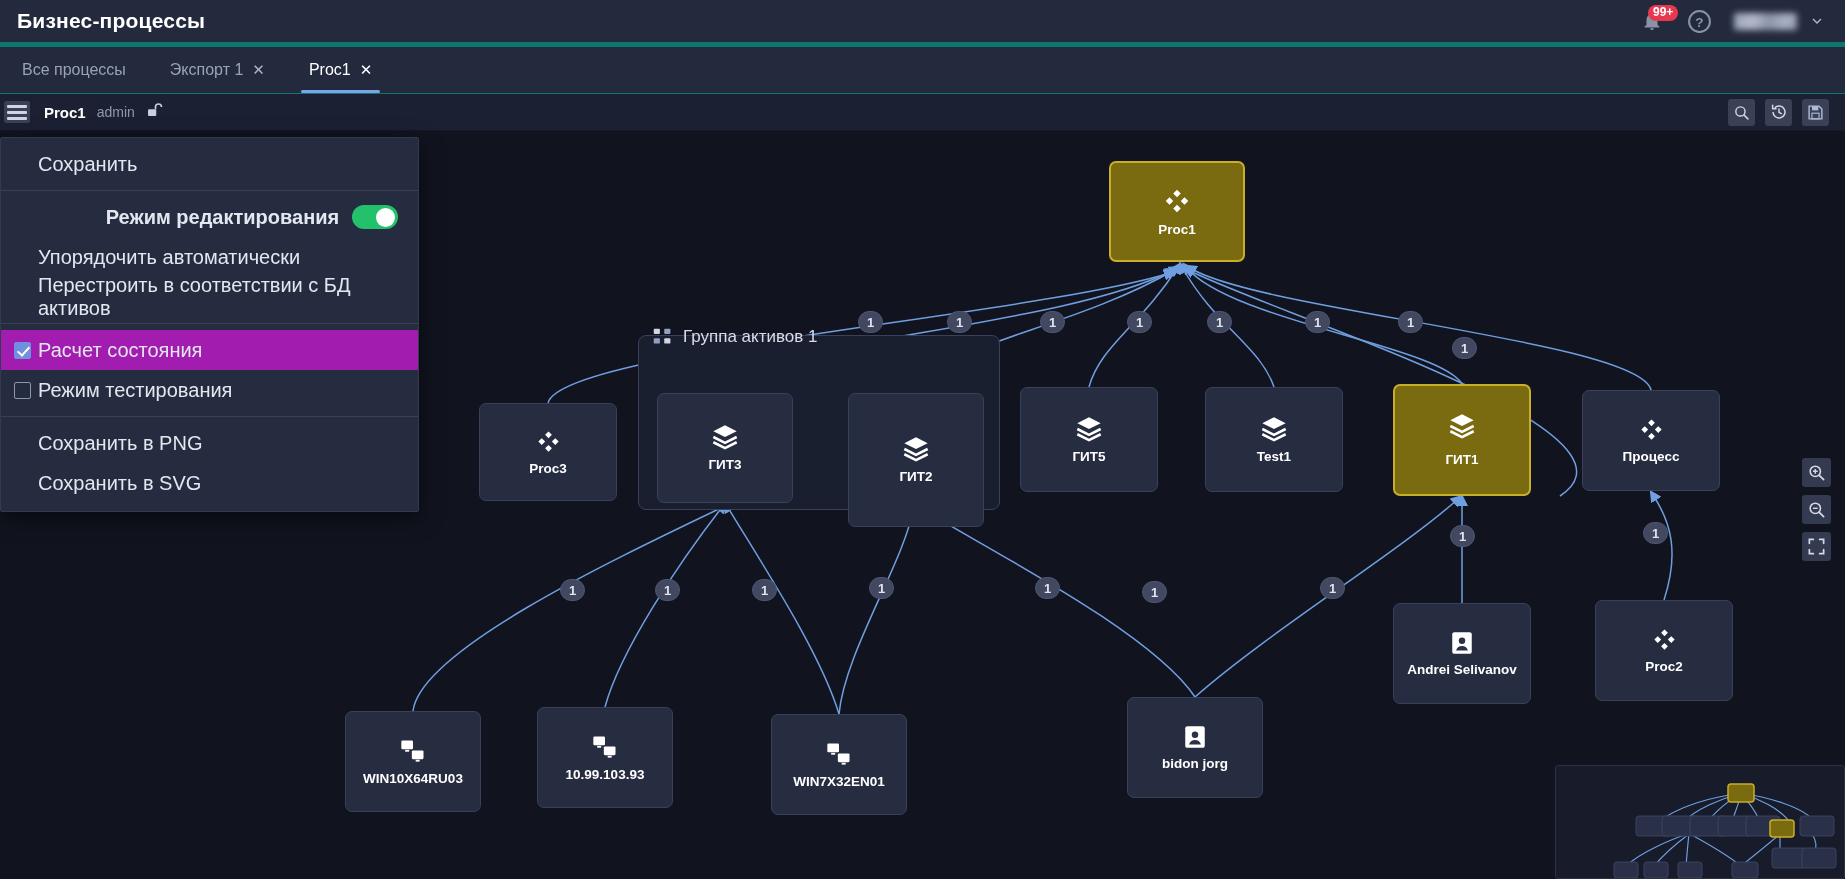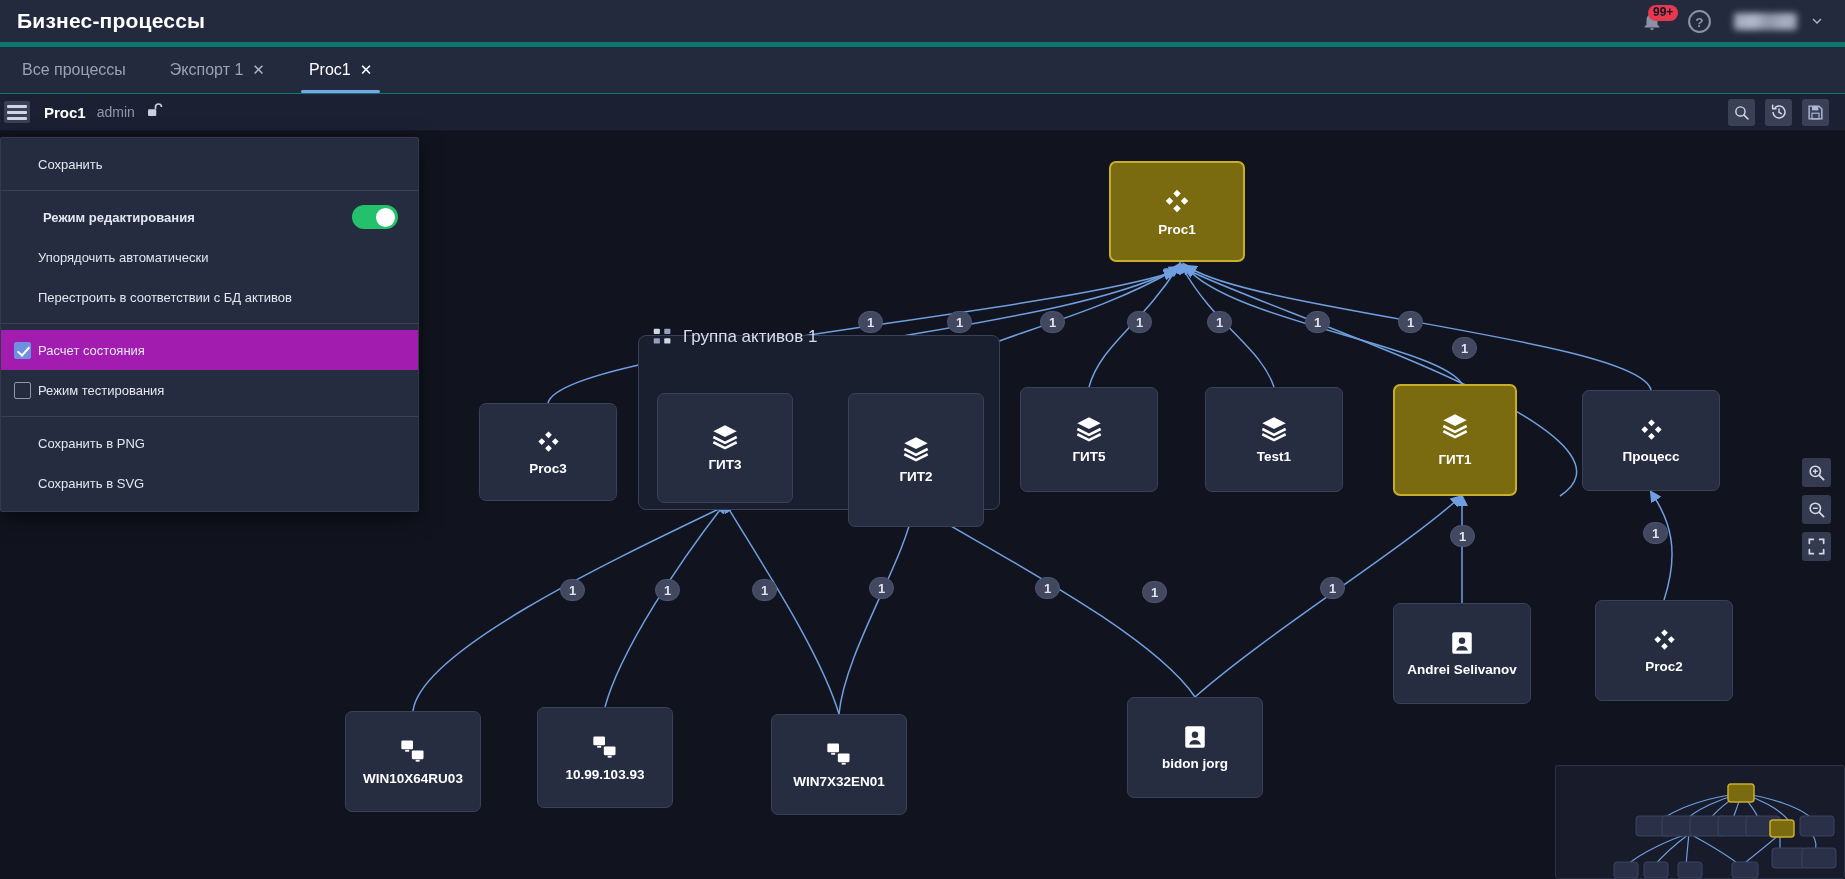--- a/index.html
+++ b/index.html
@@ -21,21 +21,21 @@
     margin-left: 17px; color: #ffffff; font-size: 21px; font-weight: bold;
     letter-spacing: .2px;
   }
   .header-right {
     margin-left: auto; display: flex; align-items: center; gap: 22px;
     padding-right: 20px;
   }
   .bell-wrap { position: relative; width: 26px; height: 28px; }
   .badge {
     position: absolute; top: -2px; left: 9px;
-    background: #e8384f; color: #0f172a; font-size: 12px; font-weight: bold;
+    background: #e8384f; color: #ffffff; font-size: 12px; font-weight: bold;
     border-radius: 9px; padding: 1px 5px 2px; line-height: 13px;
   }
   .icon-btn { cursor: pointer; display: flex; align-items: center; justify-content: center; }
   .user-chip { display: flex; align-items: center; gap: 12px; }
   .user-blur {
     width: 63px; height: 17px; border-radius: 2px;
     background: linear-gradient(100deg,#9ba3b8 0%,#b4bbcb 30%,#8d95ab 55%,#aab1c4 80%,#959db2 100%);
     filter: blur(3px);
   }
 
@@ -122,23 +122,23 @@
   }
 
   
   .menu {
     position: absolute; top: 137px; left: 0; width: 419px;
     background: #262c3f; border: 1px solid #333a50; border-radius: 2px;
     box-shadow: 0 6px 22px rgba(0,0,0,.55); z-index: 50; padding: 6px 0 8px;
   }
   .menu-item {
     display: flex; align-items: center; height: 40px; padding: 0 16px 0 37px;
-    color: #e3e7f0; font-size: 13px; cursor: pointer; position: relative;
-  }
-  .menu-item.bold { font-weight: bold; padding-left: 42px; }
+    color: #e3e7f0; font-size: 20px; cursor: pointer; position: relative;
+  }
+  .menu-item.bold { font-weight: bold; padding-left: 42px; justify-content: center; }
   .menu-item.selected { background: #a21caf; text-align: center; }
   .menu-sep { height: 1px; background: #3a4157; margin: 6px 0; }
   .chk {
     position: absolute; left: 13px; width: 17px; height: 17px; border-radius: 2px;
     border: 1.5px solid #8e97ab; background: transparent;
   }
   .chk.on { background: #6f8fe0; border-color: #6f8fe0; }
   .chk.on::after {
     content: ""; position: absolute; left: 5px; top: 1px; width: 5px; height: 10px;
     border: solid #fff; border-width: 0 2px 2px 0; transform: rotate(42deg);
@@ -321,21 +321,21 @@
 
     <div class="node" style="left:1205px; top:256px; width:138px; height:105px;">
       <svg width="28" height="28" viewBox="0 0 24 24">
         <path d="M12 2L2 7l10 5 10-5z" fill="#ffffff"></path>
         <path d="M2 12l10 5 10-5" fill="none" stroke="#ffffff" stroke-width="2.2"></path>
         <path d="M2 16.5l10 5 10-5" fill="none" stroke="#ffffff" stroke-width="2.2"></path>
       </svg>
       <span class="label">Test1</span>
     </div>
 
-    <div class="node highlight" style="left:1393px; top:253px; width:124px; height:112px;gap:12px;">
+    <div class="node highlight" style="left:1393px; top:253px; width:138px; height:112px;gap:12px;">
       <svg width="28" height="28" viewBox="0 0 24 24">
         <path d="M12 2L2 7l10 5 10-5z" fill="#ffffff"></path>
         <path d="M2 12l10 5 10-5" fill="none" stroke="#ffffff" stroke-width="2.2"></path>
         <path d="M2 16.5l10 5 10-5" fill="none" stroke="#ffffff" stroke-width="2.2"></path>
       </svg>
       <span class="label">ГИТ1</span>
     </div>
 
     <div class="node" style="left:1582px; top:259px; width:138px; height:101px;">
       <svg width="27" height="27" viewBox="0 0 24 24">

